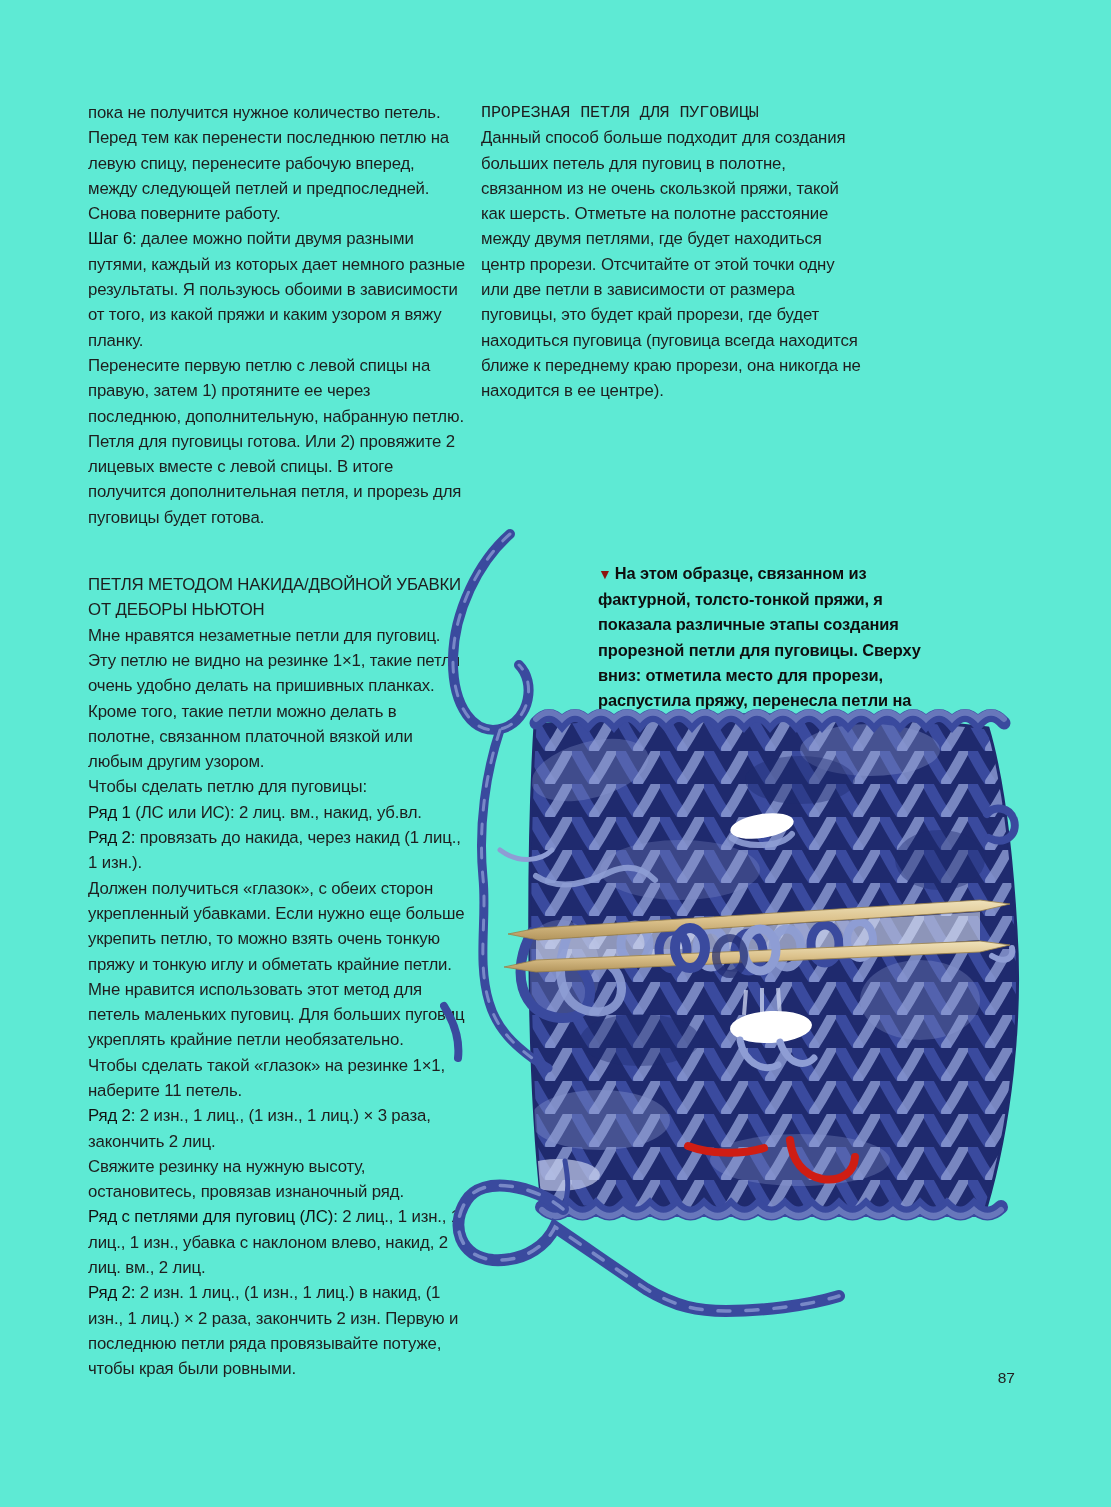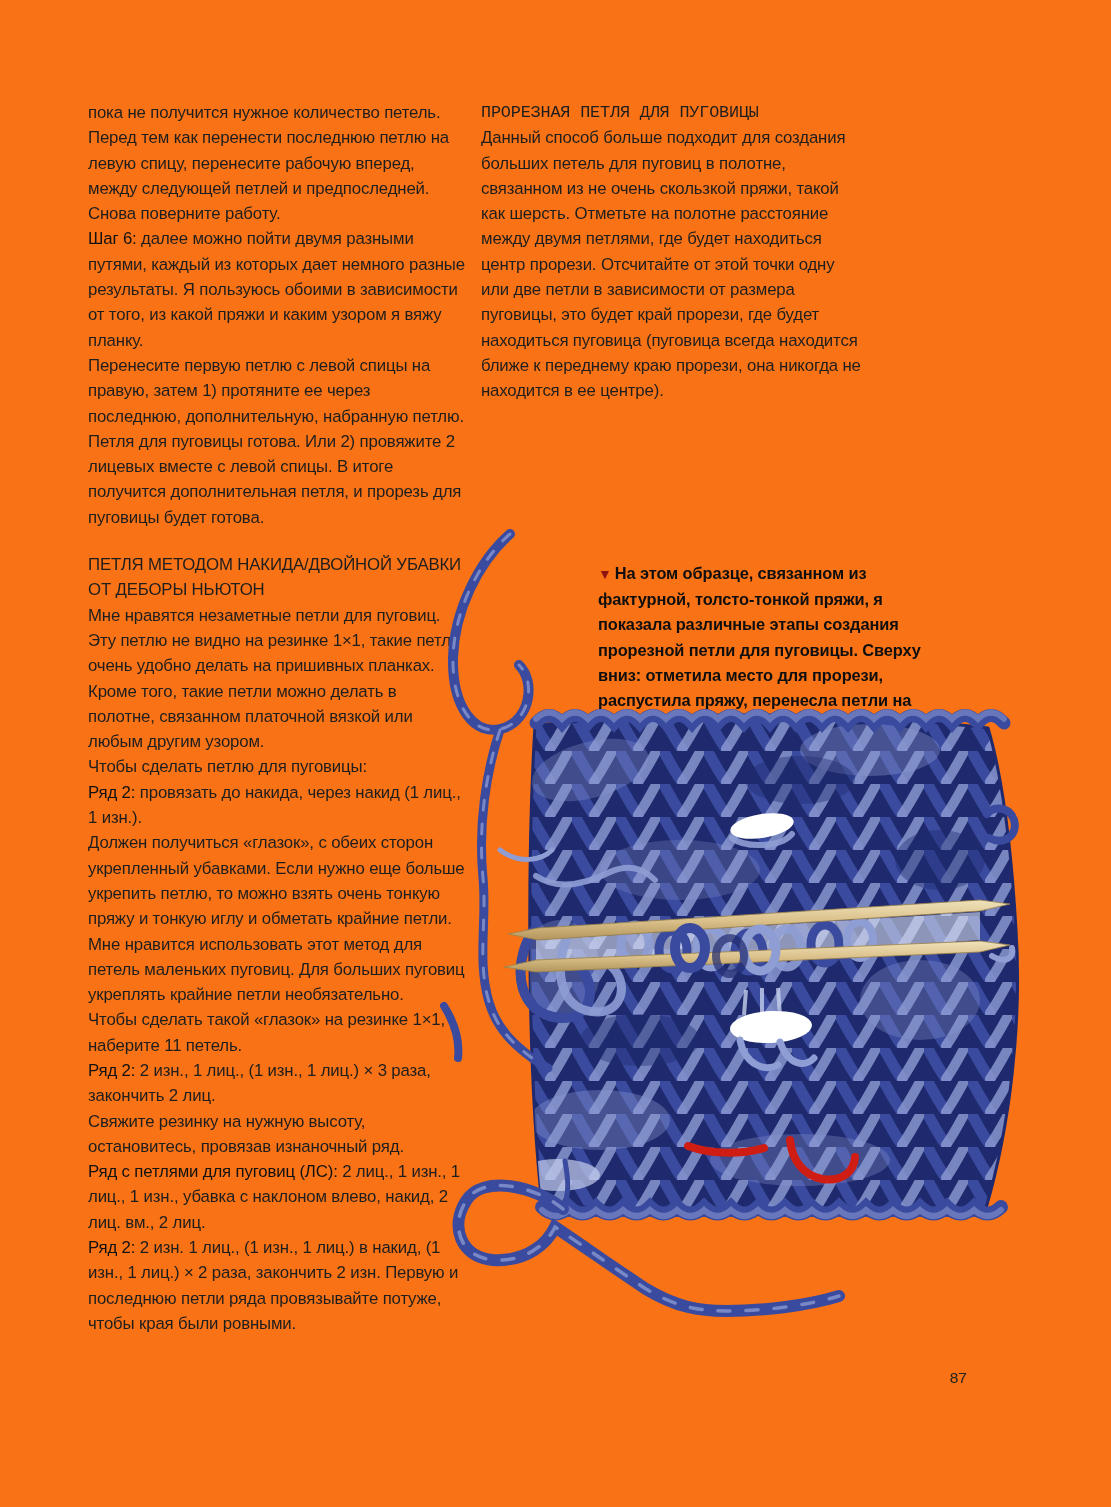--- a/index.html
+++ b/index.html
@@ -1,27 +1,27 @@
 <!DOCTYPE html>
 <html style="--c-blue: #3a4a9e; --c-blue-dark: #1f2a6e; --c-blue-light: #8e9dd4; --c-blue-pale: #c6cfec; --c-wood: #d9bf8a; --c-red: #cf1d13; --c-caption-red: #8e1410;"><head>
 <meta charset="utf-8">
 <style>
   html,body{margin:0;padding:0;}
   body{background:#ffffff;font-family:"Liberation Sans",sans-serif;}
-  .page{position:relative;width:1111px;height:1507px;background:#f97316;overflow:hidden;}
+  .page{position:relative;width:1111px;height:1507px;background:#5eead4;overflow:hidden;}
   .col{position:absolute;color:#1e1e1e;}
   .col-left{left:88px;top:100px;width:378px;}
   .col-right{left:481px;top:100px;width:380px;}
   .para{margin:0;font-size:16.8px;line-height:25.3px;letter-spacing:-0.15px;color:#1e1e1e;}
   .para b{font-weight:normal;color:#111;}
-  .para-heading{margin-top:22px;}
+  .para-heading{margin-top:42px;}
   .col-right .para-heading:first-child{margin-top:0;font-family:Liberation Mono, monospace;}
   .caption{position:absolute;left:598px;top:561px;width:332px;font-size:16.4px;line-height:25.2px;font-weight:bold;color:#0e0e0e;letter-spacing:-0.1px;}
   .caption .tri{color:var(--c-caption-red,#8e1410);font-size:14px;margin-right:3px;}
-  .pageno{position:absolute;left:922px;top:1369px;width:45px;text-align:right;font-size:15.5px;color:#222;}
+  .pageno{position:absolute;left:970px;top:1369px;width:45px;text-align:right;font-size:15.5px;color:#222;}
   .photo{position:absolute;left:440px;top:520px;width:625px;height:835px;}
 
   
   .swatch-base{fill:url(#knit);stroke:var(--c-blue-dark,#1e2a6d);stroke-width:3;}
   .blob-light{fill:var(--c-blue-light,#8e9dd4);}
   .blob-dark{fill:var(--c-blue-dark,#1e2a6d);}
   .blob-pale{fill:var(--c-blue-pale,#c3cdeb);}
   .ridge{fill:none;stroke:var(--c-blue,#3a4a9e);stroke-linecap:round;}
   .ridge-hl{fill:none;stroke:var(--c-blue-light,#8e9dd4);stroke-linecap:round;opacity:.55;}
   .yarn{fill:none;stroke:var(--c-blue,#3a4a9e);stroke-linecap:round;}
@@ -40,20 +40,21 @@
 
 <div class="page">
 
   <div class="col col-left">
       <p class="para">пока не получится нужное количество петель. Перед тем как перенести последнюю петлю на левую спицу, перенесите рабочую вперед, между следующей петлей и предпоследней. Снова поверните работу.</p>
       <p class="para"><b>Шаг 6:</b> далее можно пойти двумя разными путями, каждый из которых дает немного разные результаты. Я пользуюсь обоими в зависимости от того, из какой пряжи и каким узором я вяжу планку.</p>
       <p class="para">Перенесите первую петлю с левой спицы на правую, затем 1) протяните ее через последнюю, дополнительную, набранную петлю. Петля для пуговицы готова. Или 2) провяжите 2 лицевых вместе с левой спицы. В итоге получится дополнительная петля, и прорезь для пуговицы будет готова.</p>
       <p class="para para-heading">ПЕТЛЯ МЕТОДОМ НАКИДА/ДВОЙНОЙ УБАВКИ ОТ ДЕБОРЫ НЬЮТОН</p>
       <p class="para">Мне нравятся незаметные петли для пуговиц. Эту петлю не видно на резинке 1×1, такие петли очень удобно делать на пришивных планках. Кроме того, такие петли можно делать в полотне, связанном платочной вязкой или любым другим узором.</p>
       <p class="para">Чтобы сделать петлю для пуговицы:</p>
+      <p class="para"><b>Ряд 1</b> (ЛС или ИС): 2 лиц. вм., накид, уб.вл.</p>
       <p class="para"><b>Ряд 2:</b> провязать до накида, через накид (1 лиц., 1 изн.).</p>
       <p class="para">Должен получиться «глазок», с обеих сторон укрепленный убавками. Если нужно еще больше укрепить петлю, то можно взять очень тонкую пряжу и тонкую иглу и обметать крайние петли. Мне нравится использовать этот метод для петель маленьких пуговиц. Для больших пуговиц укреплять крайние петли необязательно.</p>
       <p class="para">Чтобы сделать такой «глазок» на резинке 1×1, наберите 11 петель.</p>
       <p class="para"><b>Ряд 2:</b> 2 изн., 1 лиц., (1 изн., 1 лиц.) × 3 раза, закончить 2 лиц.</p>
       <p class="para">Свяжите резинку на нужную высоту, остановитесь, провязав изнаночный ряд.</p>
       <p class="para"><b>Ряд с петлями для пуговиц (ЛС):</b> 2 лиц., 1 изн., 1 лиц., 1 изн., убавка с наклоном влево, накид, 2 лиц. вм., 2 лиц.</p>
       <p class="para"><b>Ряд 2:</b> 2 изн. 1 лиц., (1 изн., 1 лиц.) в накид, (1 изн., 1 лиц.) × 2 раза, закончить 2 изн. Первую и последнюю петли ряда провязывайте потуже, чтобы края были ровными.</p>
     </div>
 
   <div class="col col-right">

